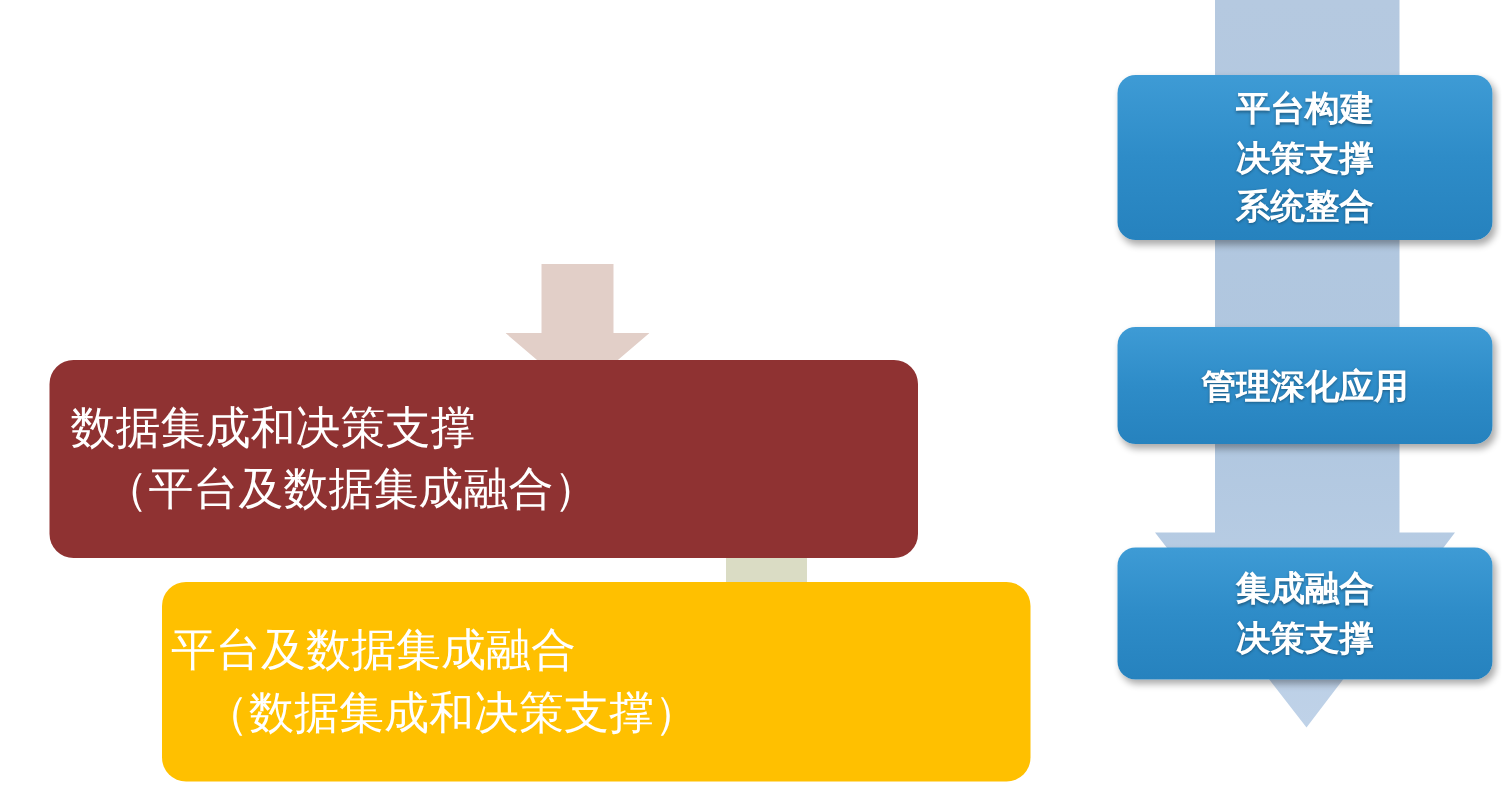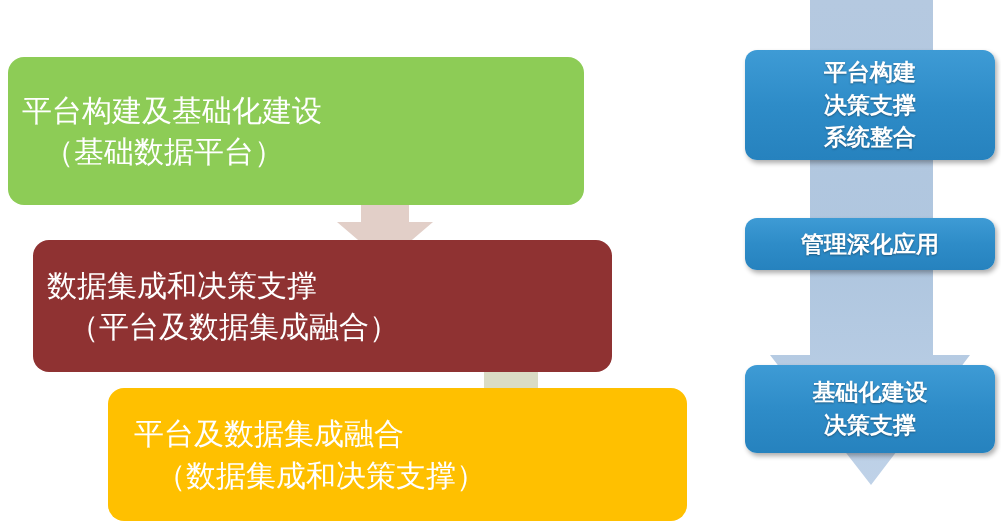--- a/index.html
+++ b/index.html
@@ -50,21 +50,21 @@
   #box-red {
     left: 33px; top: 240px;
     width: 579px; height: 132px;
     background: #8F3232;
     padding-left: 14px;
   }
   #box-yellow {
     left: 108px; top: 388px;
     width: 579px; height: 133px;
     background: #FFC000;
-    padding-left: 26px;
+    padding-left: 6px;
   }
 
   
   .connector {
     position: absolute;
     z-index: 2;
   }
   #arrow-green-red {
     left: 337px; top: 176px;
     width: 96px; height: 87px;
@@ -97,43 +97,39 @@
   }
   .blue-line {
     font-size: 23px;
     font-weight: bold;
     color: #ffffff;
     line-height: 1.42;
     white-space: nowrap;
     text-shadow: 0px 1px 2px rgba(0,0,0,0.35);
   }
   #blue-box-1 { top: 50px;  height: 110px; }
-  #blue-box-2 { top: 218px; height: 52px; align-items: center;  }
+  #blue-box-2 { top: 218px; height: 78px; align-items: center;  }
   #blue-box-3 { top: 365px; height: 88px;  }
 </style>
 </head>
 <body>
 
 <div id="canvas">
 
   <svg id="big-arrow" viewBox="0 0 200 490" aria-hidden="true">
     <defs>
       <linearGradient id="bigArrowGrad" x1="0" y1="0" x2="0" y2="1">
         <stop offset="0%" stop-color="#B5C9E0"></stop>
         <stop offset="55%" stop-color="#AFC6DF"></stop>
         <stop offset="100%" stop-color="#BFD2E8"></stop>
       </linearGradient>
     </defs>
     <polygon points="40,0 163,0 163,355 200,355 101,485 0,355 40,355" fill="url(#bigArrowGrad)"></polygon>
   </svg>
 
-  <div id="box-green" class="stage-box">
-    <div class="stage-line">平台构建及基础化建设</div>
-    <div class="stage-line indent">（基础数据平台）</div>
-  </div>
 
   <svg id="arrow-green-red" class="connector" viewBox="0 0 96 87" aria-hidden="true">
     <polygon points="24,0 72,0 72,46 96,46 48,87 0,46 24,46" fill="#E2CFC8"></polygon>
   </svg>
 
   <div id="box-red" class="stage-box">
     <div class="stage-line">数据集成和决策支撑</div>
     <div class="stage-line indent">（平台及数据集成融合）</div>
   </div>
 
@@ -150,17 +146,17 @@
     <div class="blue-line">平台构建</div>
     <div class="blue-line">决策支撑</div>
     <div class="blue-line">系统整合</div>
   </div>
 
   <div id="blue-box-2" class="blue-box">
     <div class="blue-line">管理深化应用</div>
   </div>
 
   <div id="blue-box-3" class="blue-box">
-    <div class="blue-line">基础化建设</div>
+    <div class="blue-line">集成融合</div>
     <div class="blue-line">决策支撑</div>
   </div>
 
 </div>
 
 </body></html>

